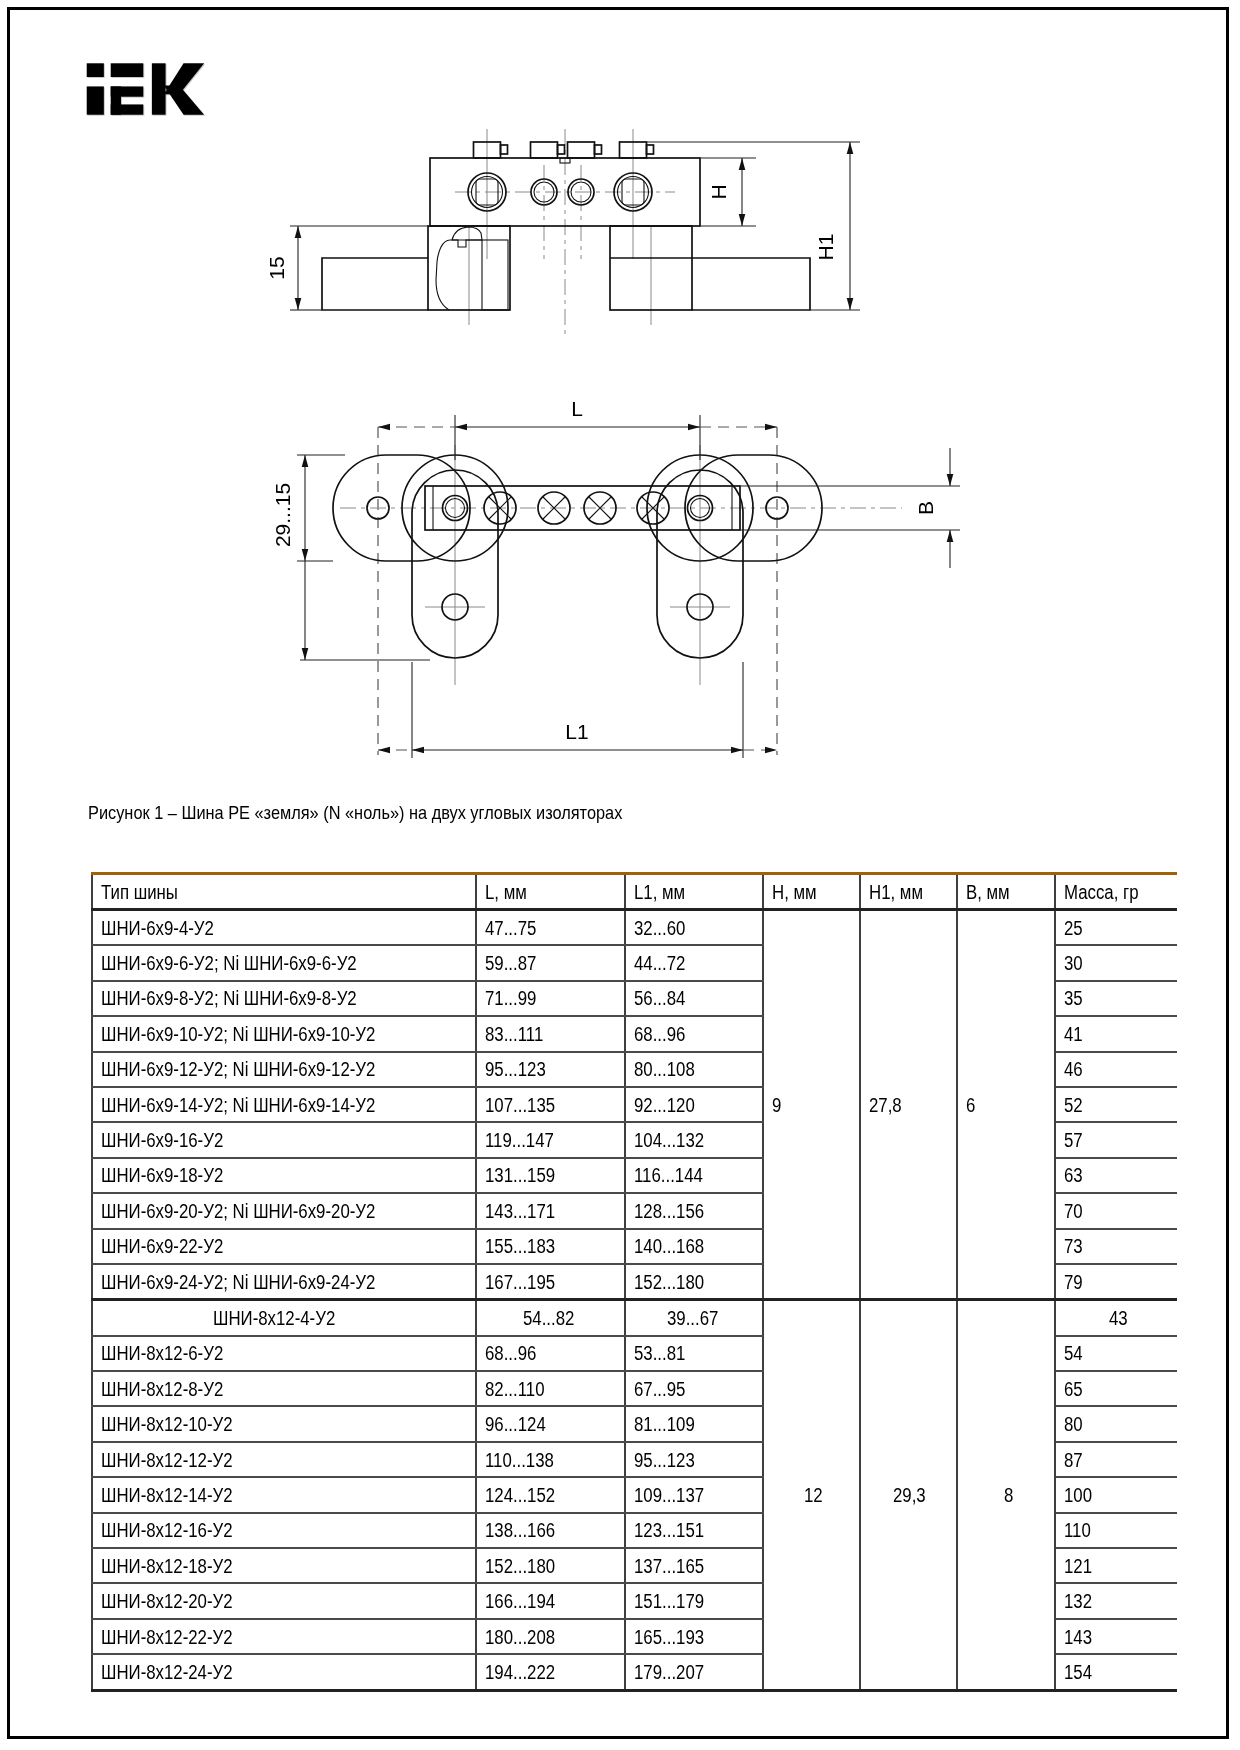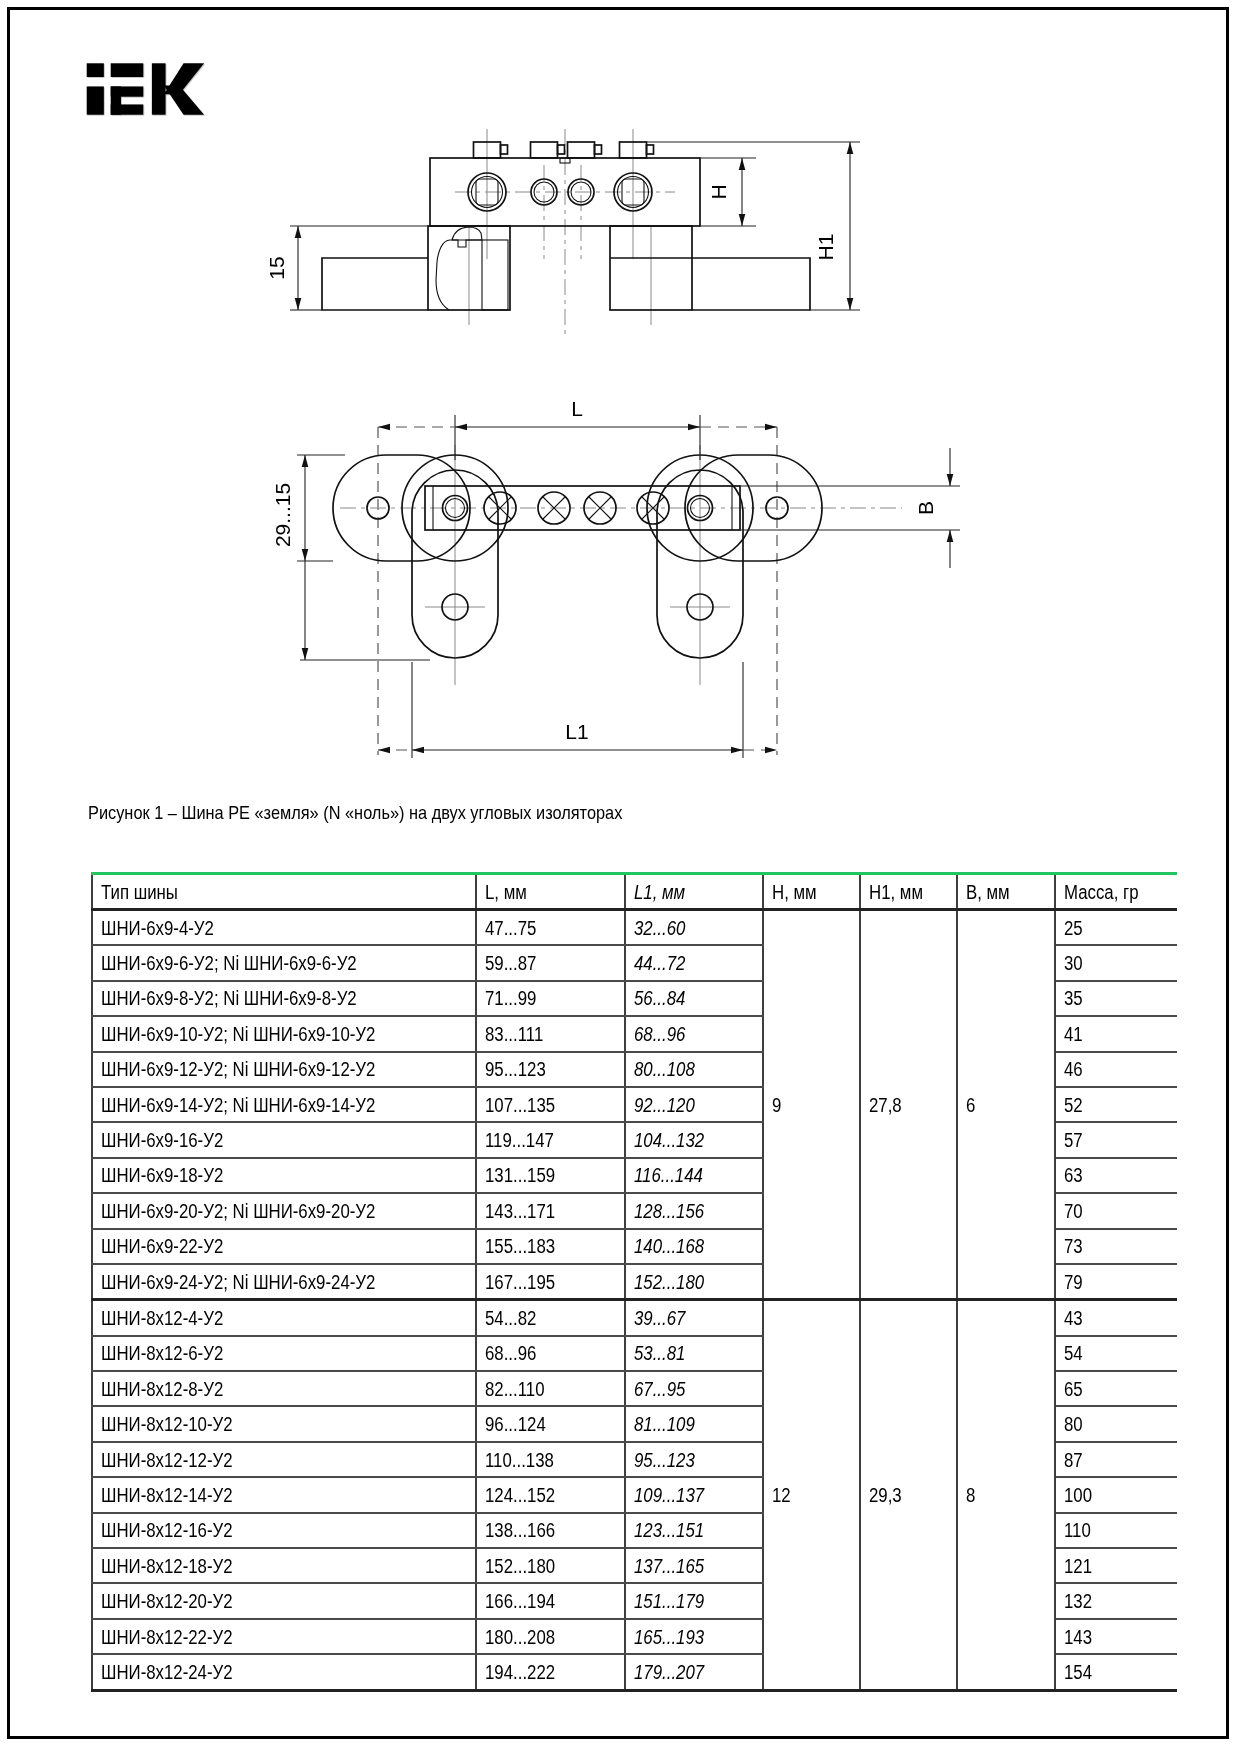--- a/index.html
+++ b/index.html
@@ -6,29 +6,29 @@
   body{font-family:"Liberation Sans","DejaVu Sans",sans-serif;color:#000;position:relative;}
   .page-frame{position:absolute;left:7px;top:7px;width:1222px;height:1732px;border:3px solid #000;box-sizing:border-box;}
   .logo{position:absolute;left:85px;top:56px;width:120px;height:66px;}
   .fig{position:absolute;}
   .fig svg{display:block;}
   .caption{position:absolute;left:88px;top:802px;font-size:19px;white-space:nowrap;}
   .cx{display:inline-block;transform:scaleX(0.82);transform-origin:0 50%;white-space:nowrap;}
   .cap .cx{transform:scaleX(0.86);}
   
   .tblwrap{position:absolute;left:91px;top:872px;}
-  table.spec{border-collapse:collapse;table-layout:fixed;border-top:3px solid #22c55e;border-bottom:3px solid #222;border-left:2px solid #3f3f3f;padding-left:44px;}
+  table.spec{border-collapse:collapse;table-layout:fixed;border-top:3px solid #a16207;border-bottom:3px solid #222;border-left:2px solid #3f3f3f;padding-left:44px;}
   table.spec td,table.spec th{font-weight:normal;text-align:left;font-size:20.5px;padding:0 0 0 8px;vertical-align:middle;overflow:hidden;white-space:nowrap;}
   table.spec th{height:33px;border-bottom:3px solid #222;}
   table.spec td{height:33.4px;}
   .bR{border-right:2px solid #3f3f3f;}
   .hr{border-bottom:2px solid #4a4a4a;}
   td.merged{vertical-align:top;padding-top:5px;}
-  tr.grp td{border-top:3px solid #222;}
-  .c1{width:374px;} .c2{width:139px;margin-left:48px;} .c3{width:128px;font-style:italic;} .c4{width:87px;} .c5{width:87px;} .c6{width:88px;margin-top:12px;} .c7{width:113px;}
+  tr.grp td{border-top:3px solid #222;text-align:center;}
+  .c1{width:374px;} .c2{width:139px;margin-left:48px;} .c3{width:128px;} .c4{width:87px;} .c5{width:87px;} .c6{width:88px;margin-top:12px;} .c7{width:113px;}
   
   .ln{stroke:#111;stroke-width:1.7;fill:none;}
   .lnthin{stroke:#111;stroke-width:1.1;fill:none;}
   .dim{stroke:#222;stroke-width:1.1;fill:none;}
   .cl{stroke:#8a8a8a;stroke-width:1;fill:none;}
   .cld{stroke:#8a8a8a;stroke-width:1;fill:none;stroke-dasharray:16 5 4 5;}
   .dash{stroke:#555;stroke-width:1.2;fill:none;stroke-dasharray:11 7;}
   .arr{fill:#111;stroke:none;}
   .dimtxt{font-family:"Liberation Sans",sans-serif;font-size:21px;fill:#000;}
 </style>

